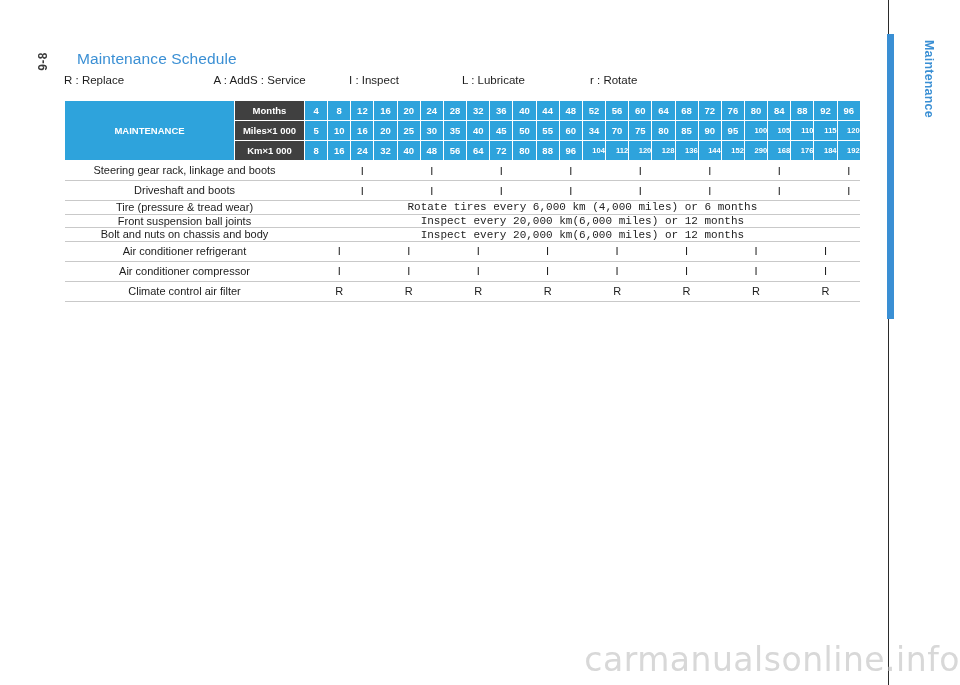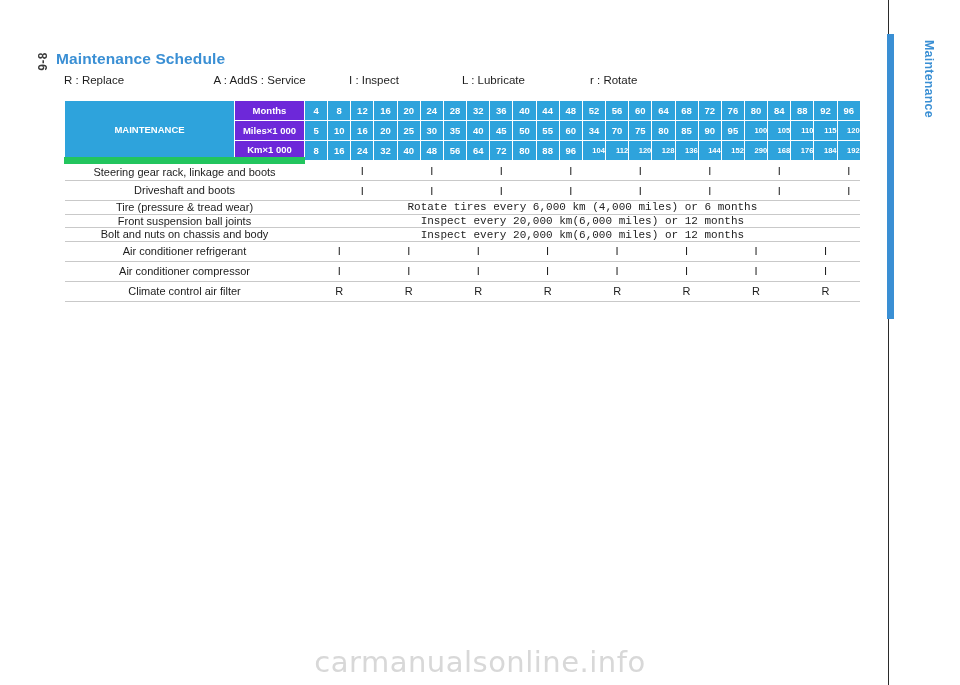--- a/index.html
+++ b/index.html
@@ -46,24 +46,24 @@
   .vertical-rule {
     position: absolute;
     right: 71px;
     top: 0px;
     width: 1px;
     height: 685px;
     background: #2b2b2b;
   }
   .title {
     position: absolute;
-    left: 56px;
+    left: 77px;
     top: 50px;
     font-size: 15.5px;
-    font-weight: bold;
+    font-weight: normal;
     color: #3a8fd4;
     letter-spacing: 0.1px;
   }
   .legend {
     position: absolute;
     left: 64px;
     top: 74px;
     font-size: 11.5px;
     color: #1d1d1d;
     white-space: nowrap;
@@ -102,56 +102,56 @@
   .hdr-blue.small { font-size: 7.6px; text-align: right; }
   .hdr-label {
     background: #2ea3dc;
     color: #ffffff;
     font-weight: bold;
     font-size: 9.5px;
     border: 1px solid #ffffff;
     text-align: center;
   }
   .hdr-rowname {
-    background: #6d28d9;
+    background: #404040;
     color: #ffffff;
     font-weight: bold;
     font-size: 9.5px;
     border: 1px solid #ffffff;
     text-align: left;
     padding-left: 6px;
   }
   .rowname {
     text-align: center;
     font-size: 11px;
     color: #1d1d1d;
     padding: 3px 4px;
     border-bottom: 1px solid #c9c9c9;
     line-height: 1.15;
   }
-  .rowname.first { border-top: 7px solid #22c55e; }
+  .rowname.first { border-top: 1px solid #22c55e; }
   .cell {
     border-bottom: 1px solid #c9c9c9;
     font-size: 11px;
     height: 19px;
   }
   .cell.first { border-top: 1px solid #c9c9c9; }
   .spanmsg {
     border-bottom: 1px solid #c9c9c9;
     font-size: 11px;
     text-align: center;
     font-family: Liberation Mono, monospace;
   }
   .watermark {
     position: absolute;
     left: 0;
     bottom: 6px;
     width: 960px;
-    text-align: center;
-    font-size: 29px;
+    text-align: right;
+    font-size: 33px;
     color: #d8d8d8;
     letter-spacing: 0.5px;
     font-family: "DejaVu Sans", sans-serif;
   }
 </style>
 </head>
 <body>
 
 <div class="page-number">9-8</div>
 <div class="vertical-rule"></div>

